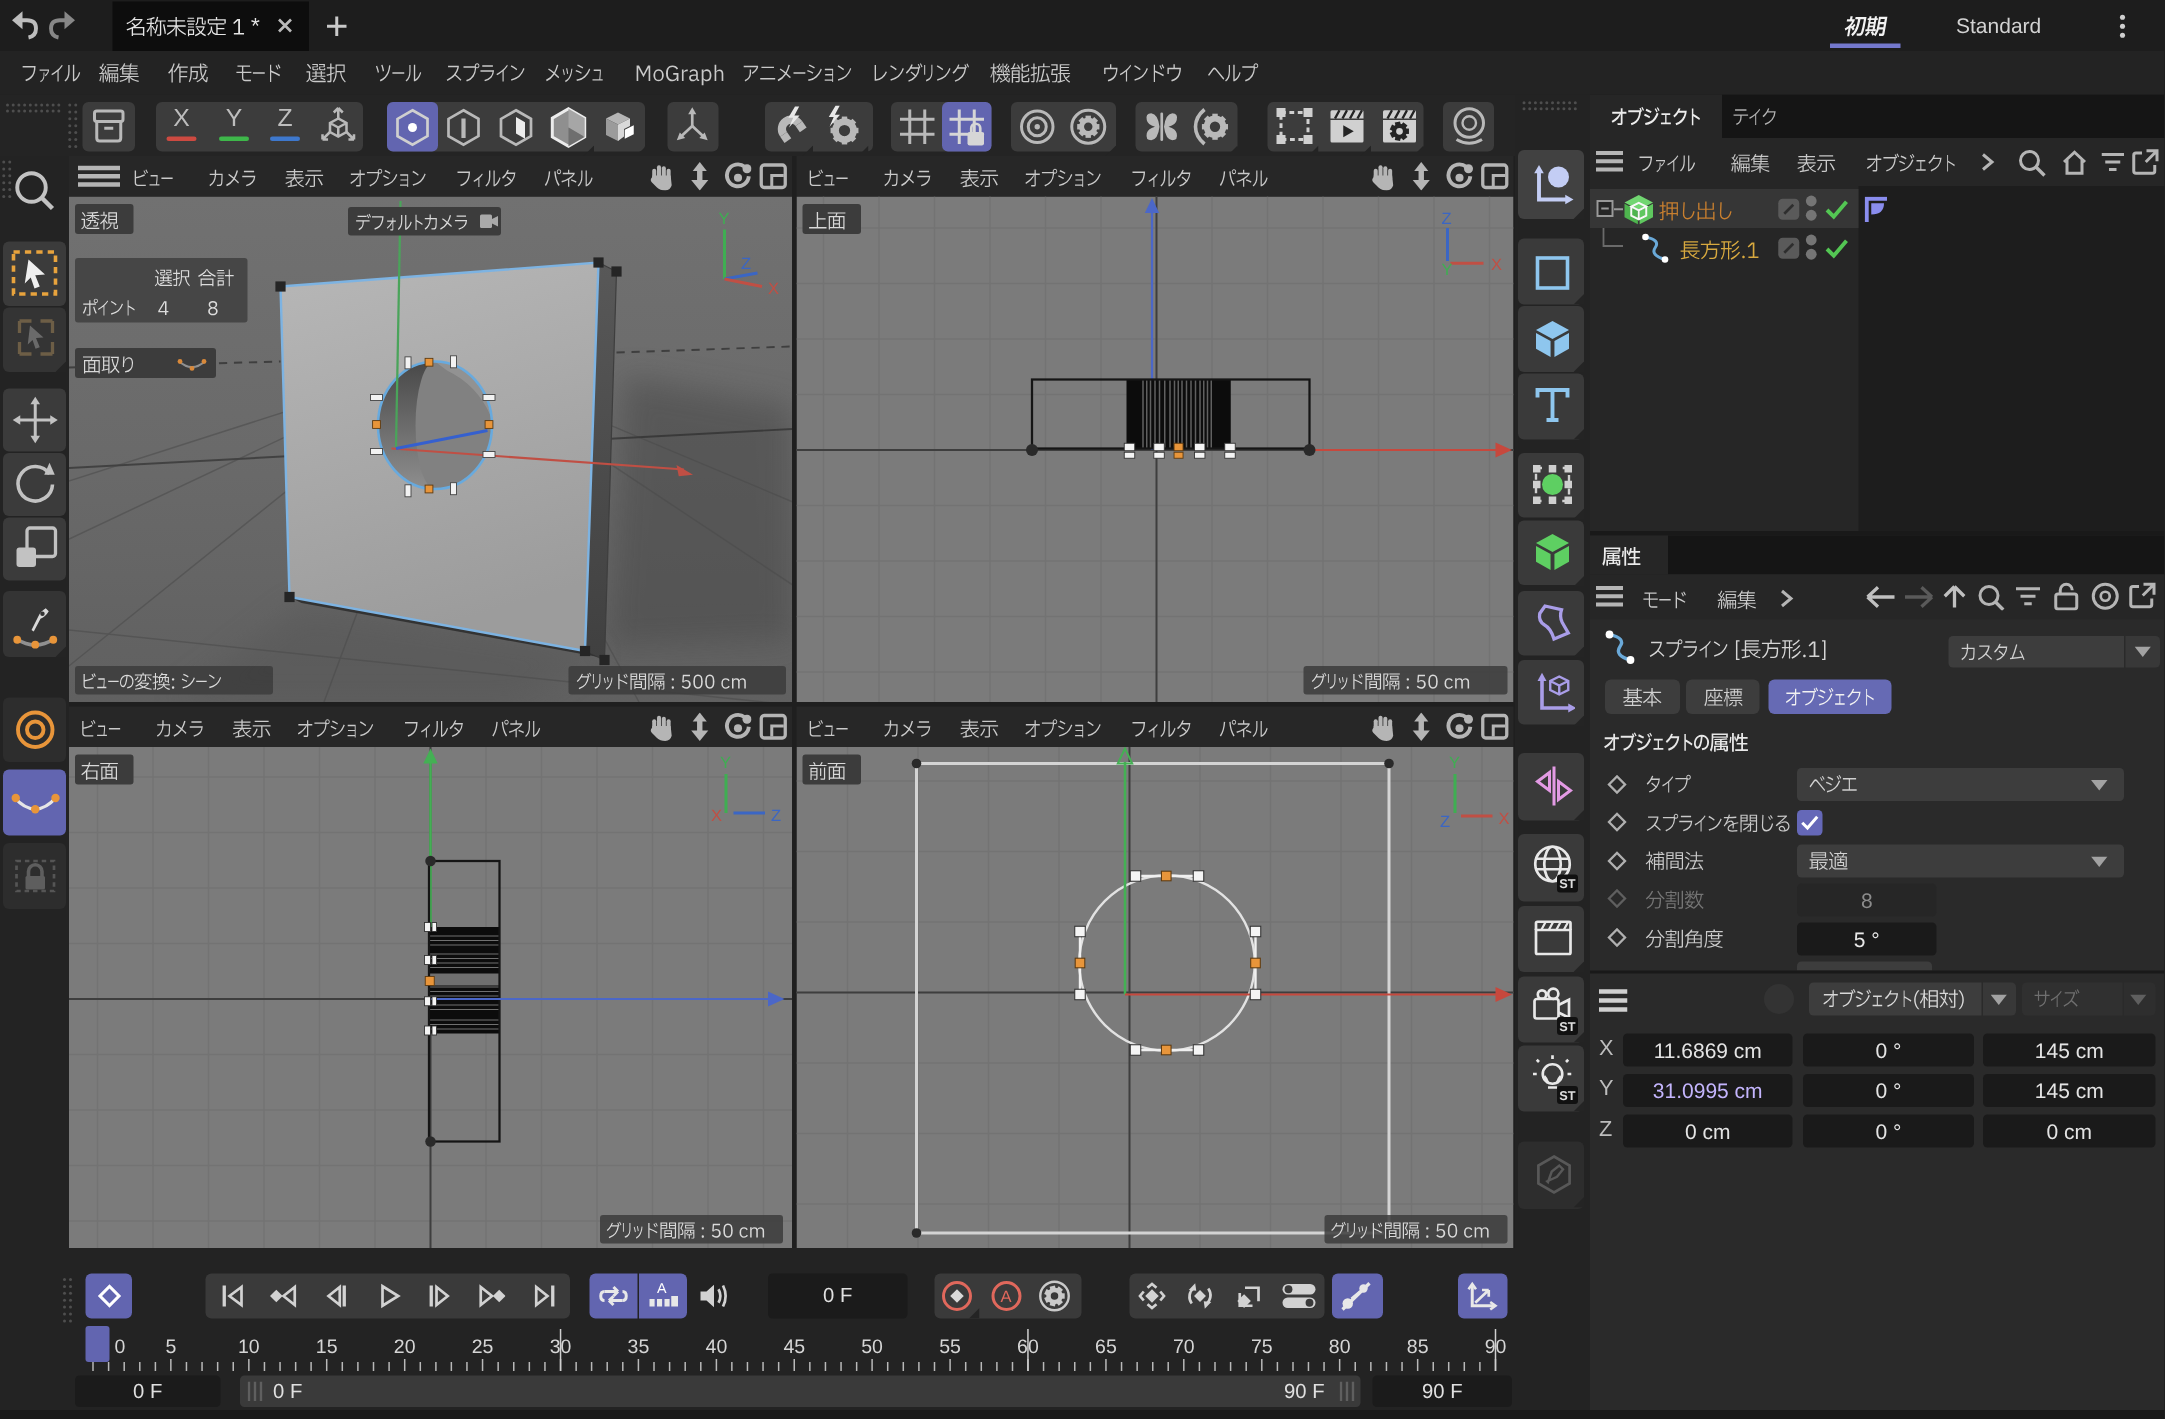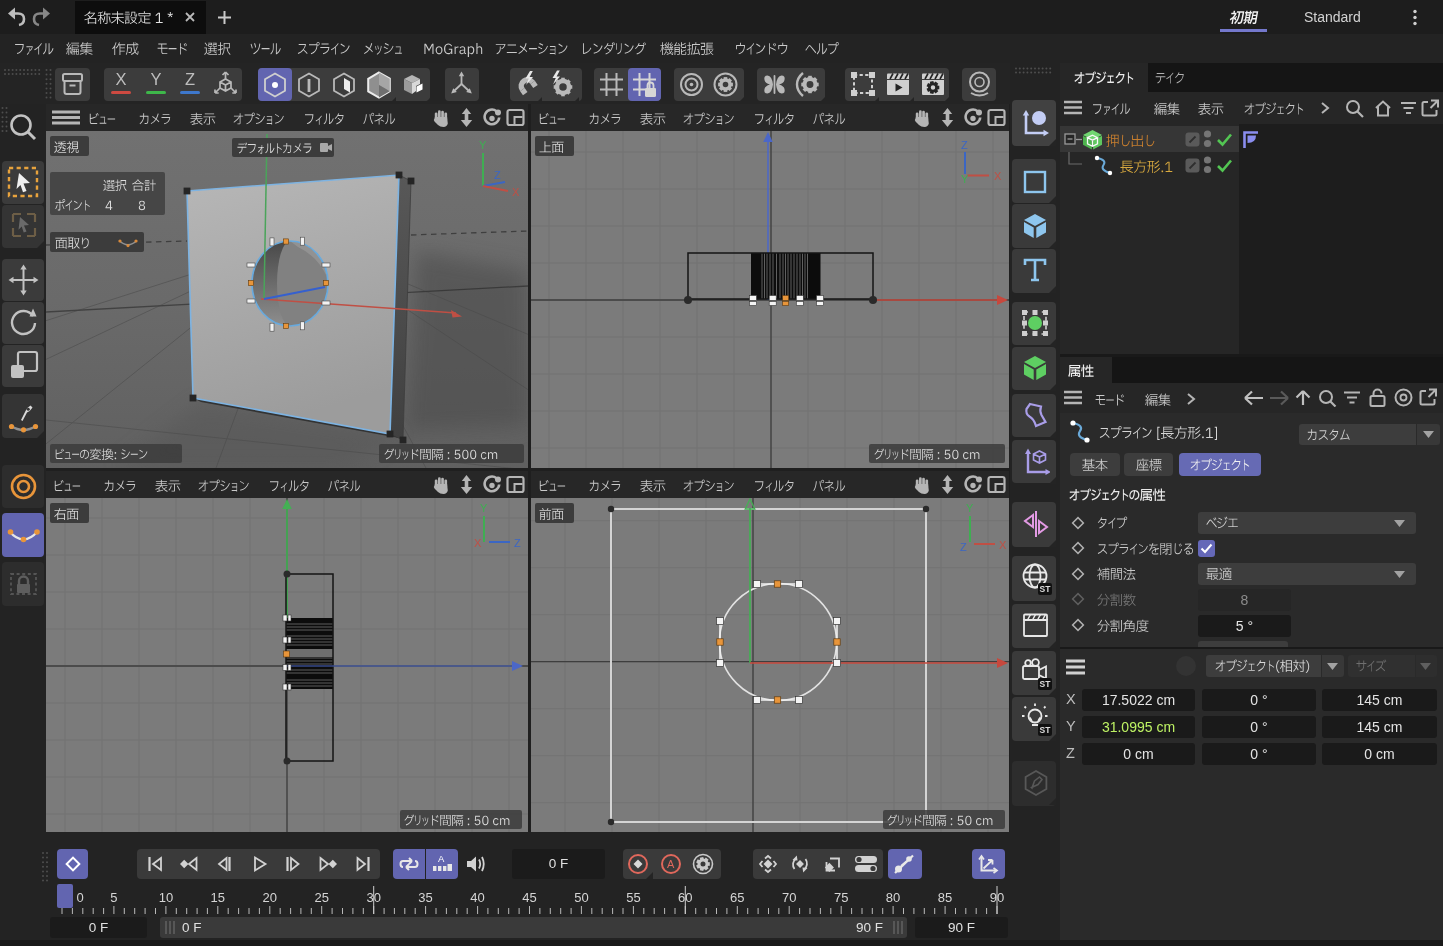--- a/index.html
+++ b/index.html
@@ -1368,28 +1368,28 @@
 <div class="abs" style="left:1348px;top:655px;width:67px;height:22px;background:#303030;border-radius:3px 0 0 3px"></div>
 <svg class="abs" style="left:1356.0px;top:671.0px;overflow:visible" width="2" height="2">
       <path d="M10.4 -7.9V-7.0H8.2V-5.8Q8.2 -3.3 7.1 -1.8Q6.1 -0.4 3.8 0.3L3.5 -0.6Q4.9 -1.0 5.7 -1.7Q6.6 -2.3 7.0 -3.3Q7.3 -4.3 7.3 -5.8V-7.0H3.4V-3.8H2.6V-7.0H0.4V-7.9H2.6V-10.5H3.4V-7.9H7.3V-10.6H8.2V-7.9Z M18.4 -9.8Q17.3 -8.1 15.8 -6.7V0.4H15.1V-6.1Q13.4 -4.7 11.5 -3.7L11.2 -4.6Q13.1 -5.5 14.9 -7.0Q16.7 -8.6 18.0 -10.5Z M29.2 -11.5Q29.8 -10.3 30.3 -9.2L29.7 -8.8Q29.1 -10.2 28.5 -11.2ZM28.3 -8.2Q27.9 -9.4 27.3 -10.6L27.9 -10.9Q28.6 -9.5 29.0 -8.6ZM25.4 -4.1Q27.3 -2.5 29.1 -0.6L28.5 0.2Q26.8 -1.8 24.9 -3.3Q23.0 -1.1 20.1 0.2L19.7 -0.7Q22.4 -1.9 24.2 -3.9Q25.9 -6.0 26.4 -8.6H20.5V-9.5H27.4Q27.4 -9.0 27.2 -8.2Q26.8 -6.0 25.4 -4.1Z" fill="#6f6f6f"></path>
     </svg>
 <div class="abs" style="left:1416px;top:655px;width:21px;height:22px;background:#2e2e2e;border-radius:0 3px 3px 0"></div>
 <svg class="abs" style="left:1420px;top:663px" width="12" height="8" viewBox="0 0 12 8">
       <path d="M0 0 H11 L5.5 7 Z" fill="#5f5f5f"></path>
     </svg>
 <div class="abs" style="left:1066px;top:691px;width:14px;height:18px;color:#bdbdbd;font-size:14.5px">X</div>
 <div class="abs" style="left:1082px;top:689px;width:113px;height:22px;background:#1a1a1a;border-radius:3px"></div>
-<div class="abs" style="left:1082px;top:689px;width:113px;height:22px;color:#e4e4e4;font-size:14px;text-align:center;line-height:22px">17.5022 cm</div>
+<div class="abs" style="left:1082px;top:689px;width:113px;height:22px;color:#e4e4e4;font-size:14px;text-align:center;line-height:22px">11.6869 cm</div>
 <div class="abs" style="left:1202px;top:689px;width:114px;height:22px;background:#1a1a1a;border-radius:3px"></div>
 <div class="abs" style="left:1202px;top:689px;width:114px;height:22px;color:#e4e4e4;font-size:14px;text-align:center;line-height:22px">0 °</div>
 <div class="abs" style="left:1322px;top:689px;width:115px;height:22px;background:#1a1a1a;border-radius:3px"></div>
 <div class="abs" style="left:1322px;top:689px;width:115px;height:22px;color:#e4e4e4;font-size:14px;text-align:center;line-height:22px">145 cm</div>
 <div class="abs" style="left:1066px;top:718px;width:14px;height:18px;color:#bdbdbd;font-size:14.5px">Y</div>
 <div class="abs" style="left:1082px;top:716px;width:113px;height:22px;background:#1a1a1a;border-radius:3px"></div>
-<div class="abs" style="left:1082px;top:716px;width:113px;height:22px;color:#bef264;font-size:14px;text-align:center;line-height:22px">31.0995 cm</div>
+<div class="abs" style="left:1082px;top:716px;width:113px;height:22px;color:#c4b5fd;font-size:14px;text-align:center;line-height:22px">31.0995 cm</div>
 <div class="abs" style="left:1202px;top:716px;width:114px;height:22px;background:#1a1a1a;border-radius:3px"></div>
 <div class="abs" style="left:1202px;top:716px;width:114px;height:22px;color:#e4e4e4;font-size:14px;text-align:center;line-height:22px">0 °</div>
 <div class="abs" style="left:1322px;top:716px;width:115px;height:22px;background:#1a1a1a;border-radius:3px"></div>
 <div class="abs" style="left:1322px;top:716px;width:115px;height:22px;color:#e4e4e4;font-size:14px;text-align:center;line-height:22px">145 cm</div>
 <div class="abs" style="left:1066px;top:745px;width:14px;height:18px;color:#bdbdbd;font-size:14.5px">Z</div>
 <div class="abs" style="left:1082px;top:743px;width:113px;height:22px;background:#1a1a1a;border-radius:3px"></div>
 <div class="abs" style="left:1082px;top:743px;width:113px;height:22px;color:#e4e4e4;font-size:14px;text-align:center;line-height:22px">0 cm</div>
 <div class="abs" style="left:1202px;top:743px;width:114px;height:22px;background:#1a1a1a;border-radius:3px"></div>
 <div class="abs" style="left:1202px;top:743px;width:114px;height:22px;color:#e4e4e4;font-size:14px;text-align:center;line-height:22px">0 °</div>
 <div class="abs" style="left:1322px;top:743px;width:115px;height:22px;background:#1a1a1a;border-radius:3px"></div>

